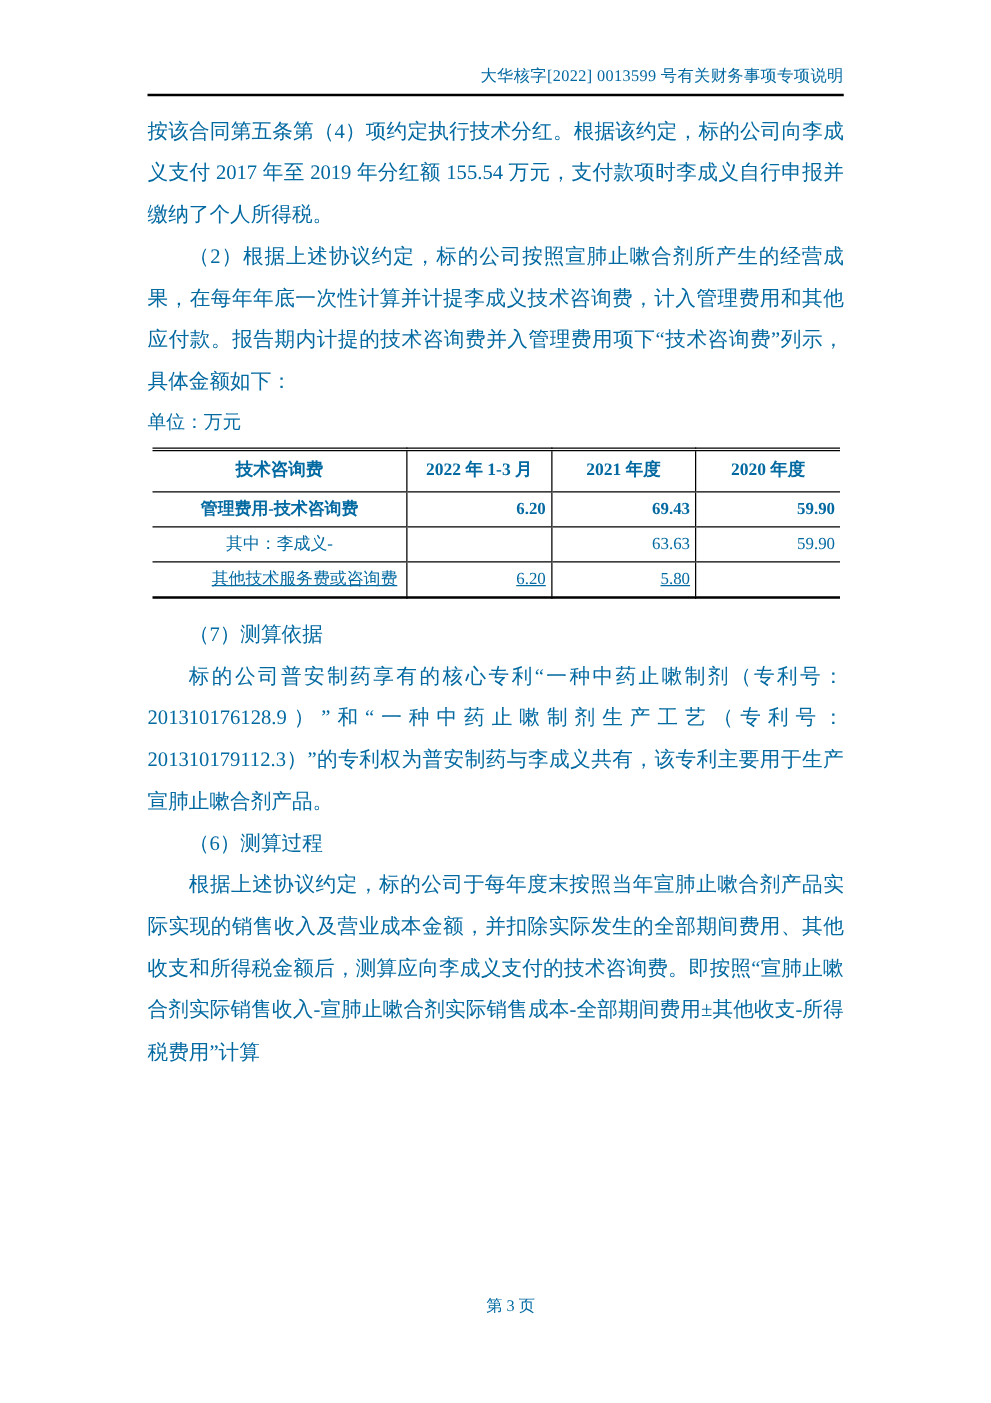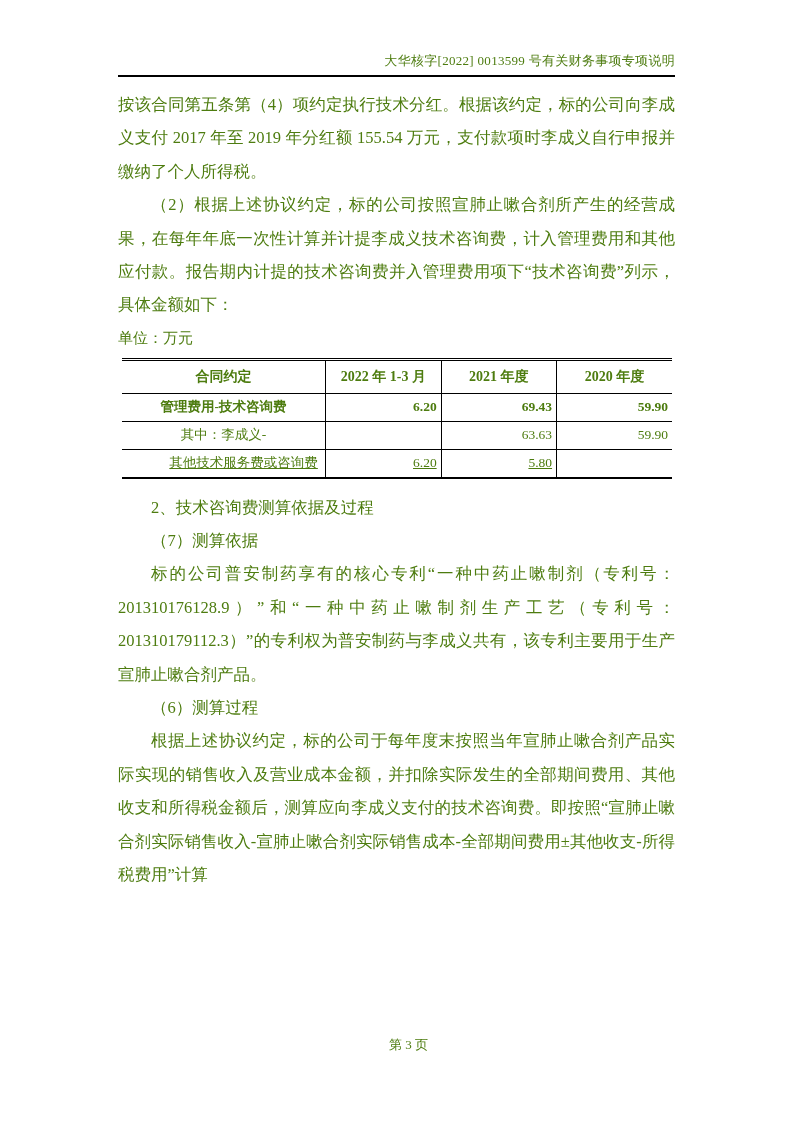--- a/index.html
+++ b/index.html
@@ -6,21 +6,21 @@
     margin: 0;
     padding: 0;
     background: #ffffff;
   }
   .page {
     position: relative;
     width: 793px;
     height: 1122px;
     background: #ffffff;
     font-family: "Liberation Serif", "DejaVu Serif", serif;
-    color: #4d7c0f;
+    color: #0369a1;
     overflow: hidden;
   }
   .doc-header {
     position: absolute;
     top: 52px;
     left: 118px;
     right: 118px;
     text-align: right;
     font-size: 13px;
     letter-spacing: 0.3px;
@@ -112,21 +112,21 @@
 
     <table class="fin-table">
       <colgroup>
         <col class="col-item">
           <col class="col-num">
           <col class="col-num">
           <col class="col-num">
       </colgroup>
       <thead>
         <tr>
-          <th>合同约定</th>
+          <th>技术咨询费</th>
           <th>2022 年 1-3 月</th>
           <th>2021 年度</th>
           <th>2020 年度</th>
         </tr>
       </thead>
       <tbody>
         <tr>
           <td class="cell-label bold">管理费用-技术咨询费</td>
           <td class="cell-num bold">6.20</td>
           <td class="cell-num bold">69.43</td>
@@ -140,21 +140,20 @@
         </tr>
         <tr>
           <td class="cell-label lvl2">其他技术服务费或咨询费</td>
           <td class="cell-num">6.20</td>
           <td class="cell-num">5.80</td>
           <td class="cell-num"></td>
         </tr>
       </tbody>
     </table>
 
-    <p class="indent">2、技术咨询费测算依据及过程</p>
     <p class="indent">（7）测算依据</p>
     <p class="indent">标的公司普安制药享有的核心专利“一种中药止嗽制剂（专利号：201310176128.9）”和“一种中药止嗽制剂生产工艺（专利号：201310179112.3）”的专利权为普安制药与李成义共有，该专利主要用于生产宣肺止嗽合剂产品。</p>
     <p class="indent">（6）测算过程</p>
     <p class="indent">根据上述协议约定，标的公司于每年度末按照当年宣肺止嗽合剂产品实际实现的销售收入及营业成本金额，并扣除实际发生的全部期间费用、其他收支和所得税金额后，测算应向李成义支付的技术咨询费。即按照“宣肺止嗽合剂实际销售收入-宣肺止嗽合剂实际销售成本-全部期间费用±其他收支-所得税费用”计算</p>
   </div>
 
   <div class="doc-footer">
     <span>第 3 页</span>
   </div>
 

